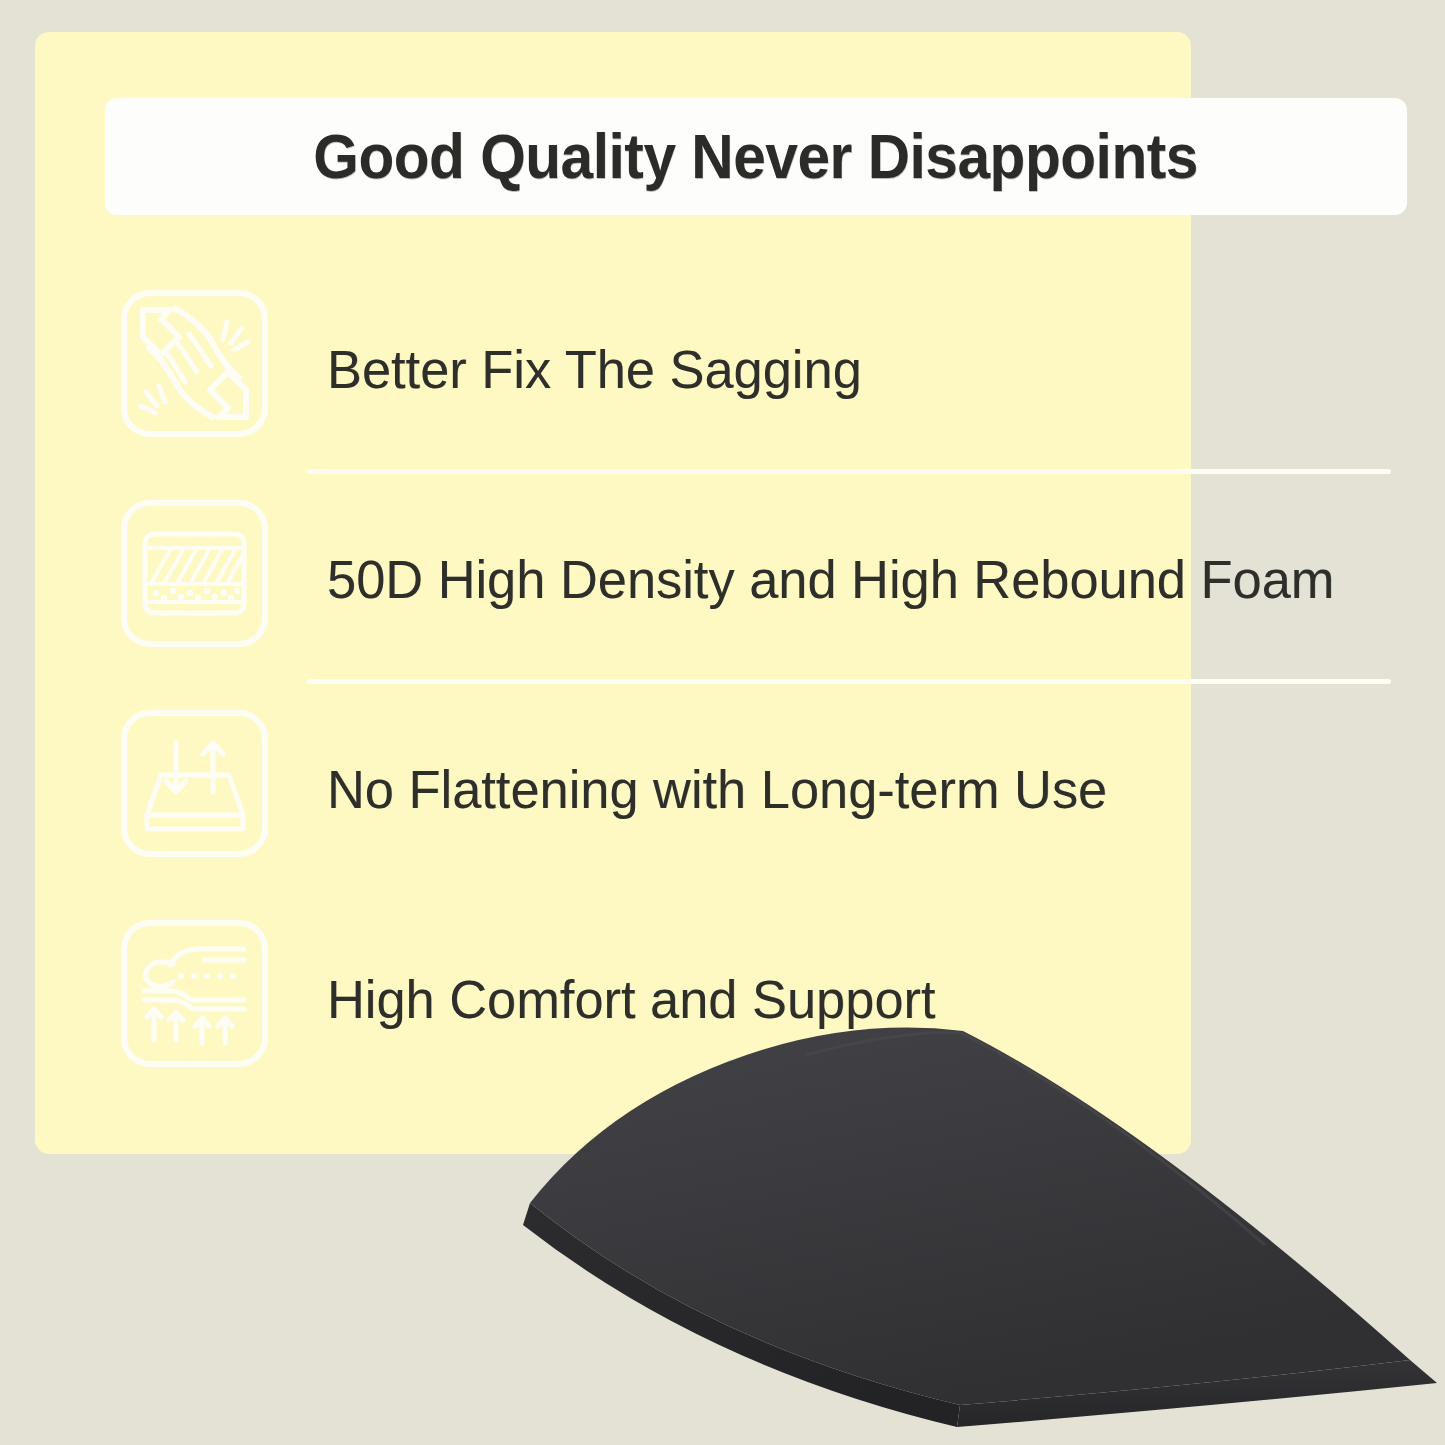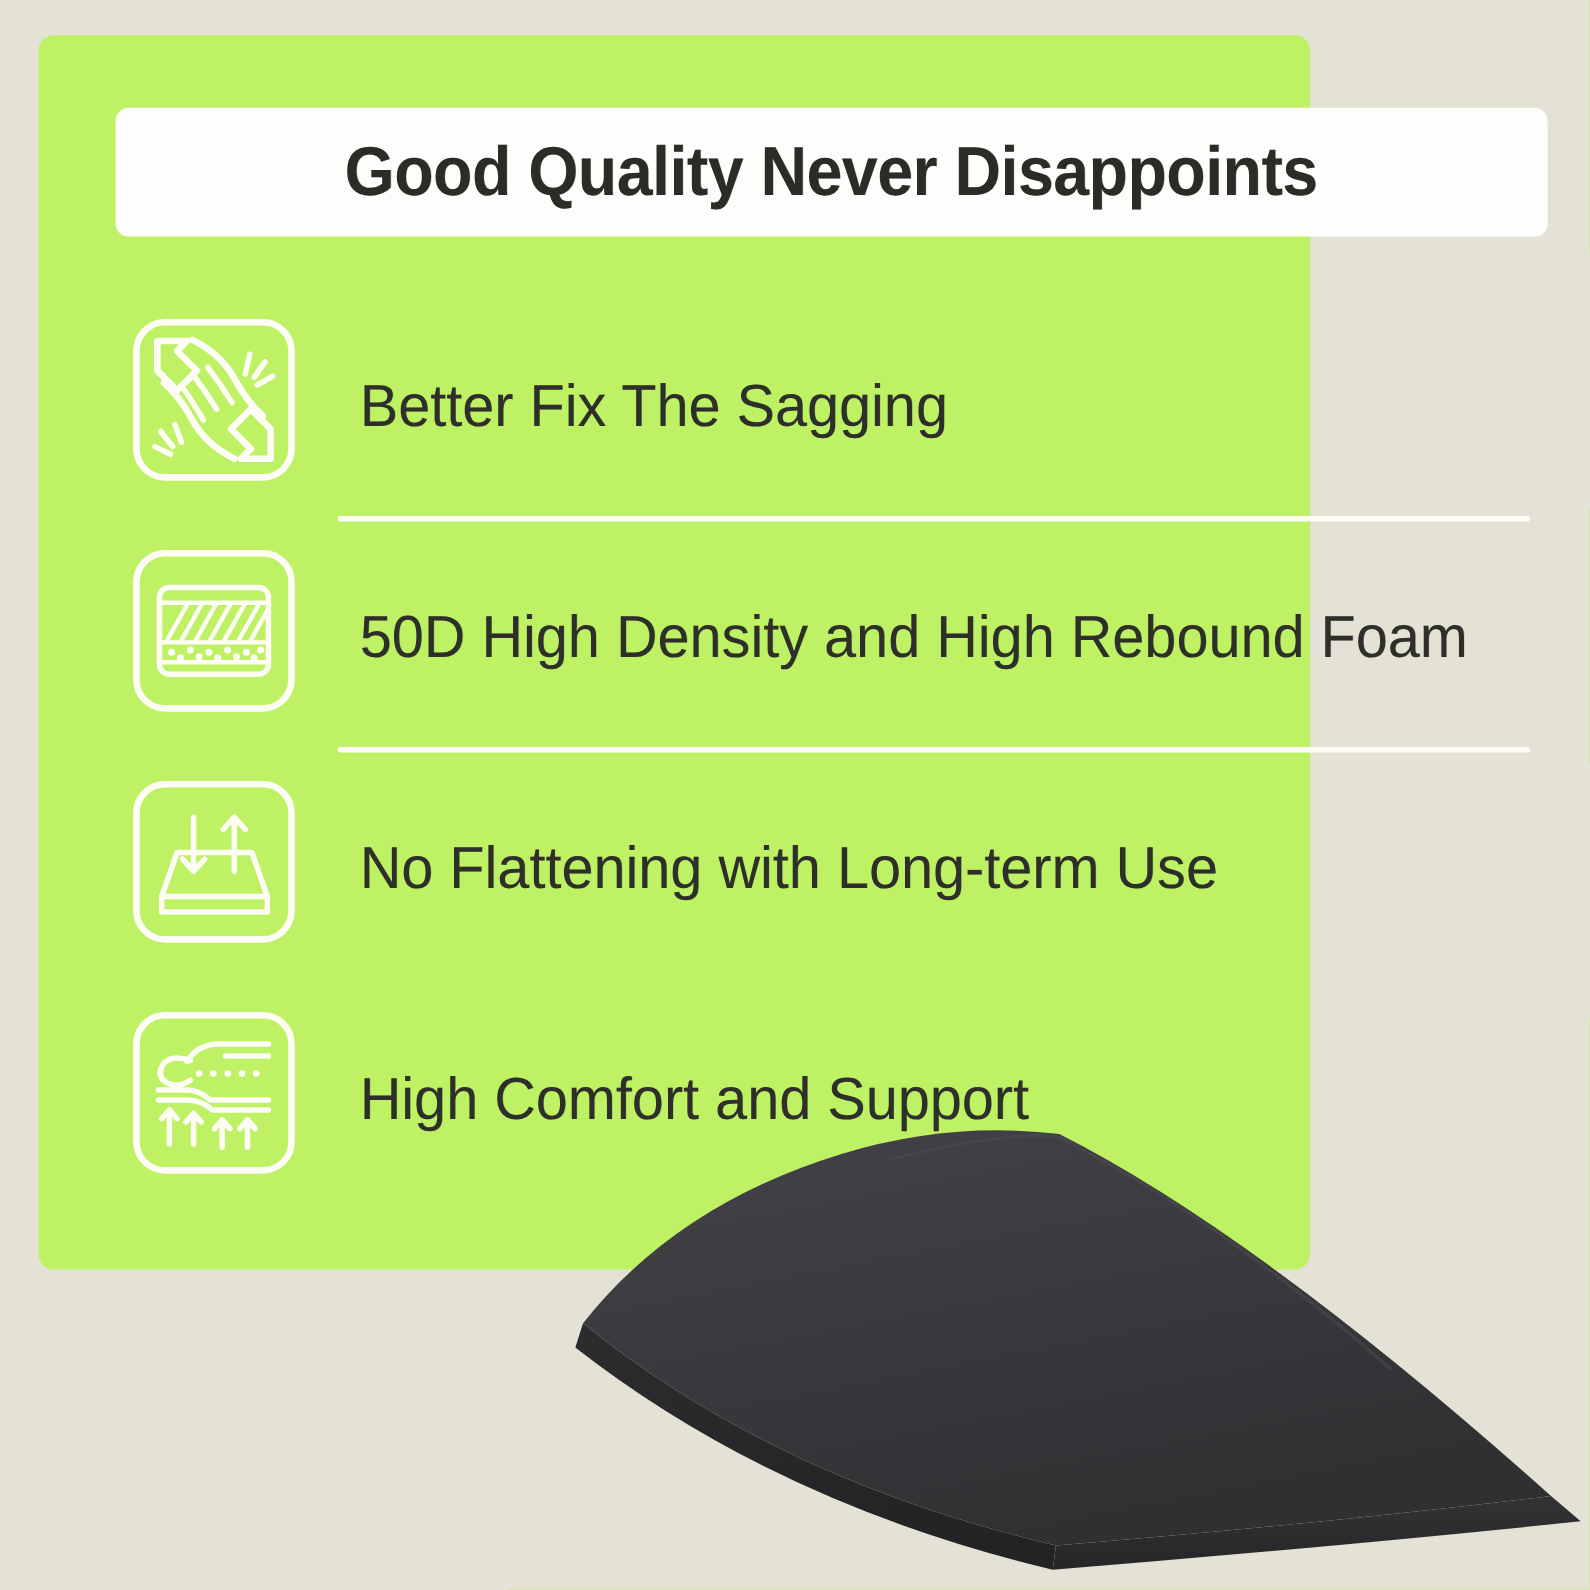--- a/index.html
+++ b/index.html
@@ -21,21 +21,21 @@
     background: #e3e2d4;
   }
 
   
   #feature-panel {
     position: absolute;
     left: 35px;
     top: 32px;
     width: 1156px;
     height: 1122px;
-    background: #bef264;
+    background: #fef9c3;
     border-radius: 14px;
   }
 
   
   #title-box {
     position: absolute;
     left: 70px;
     top: 66px;
     width: 1302px;
     height: 117px;

